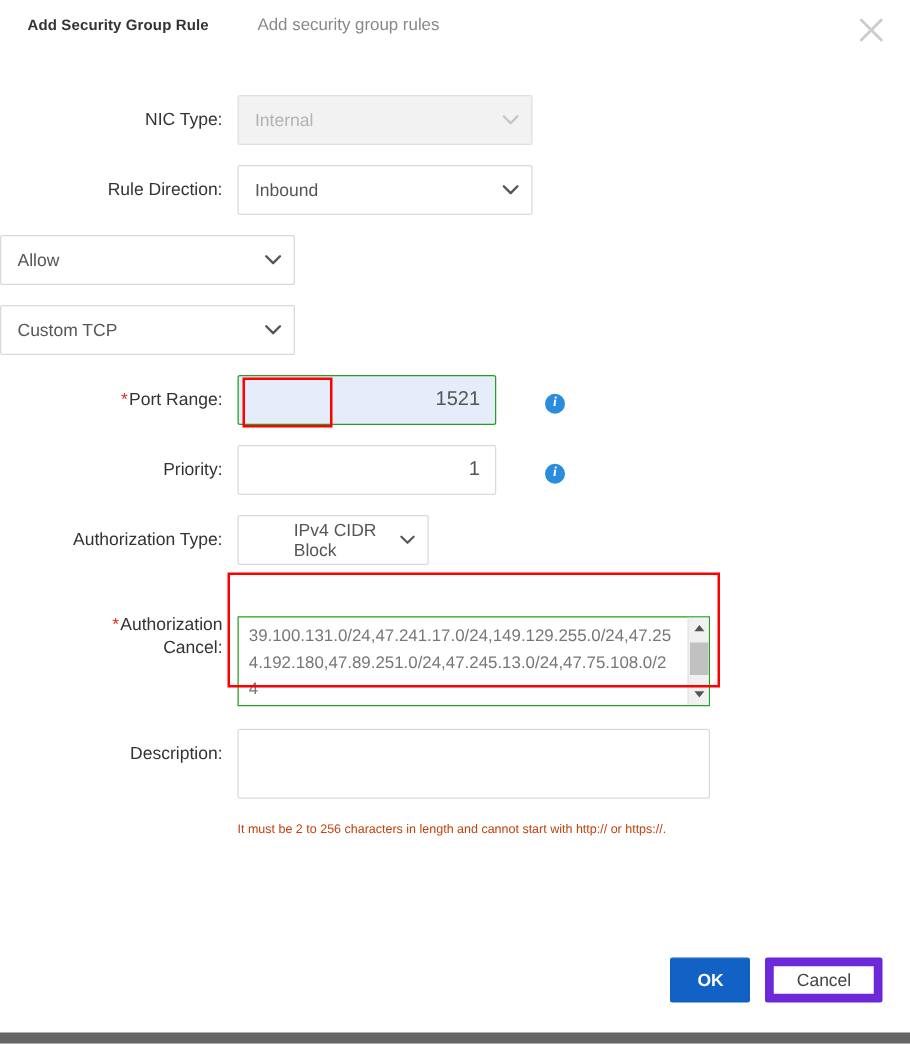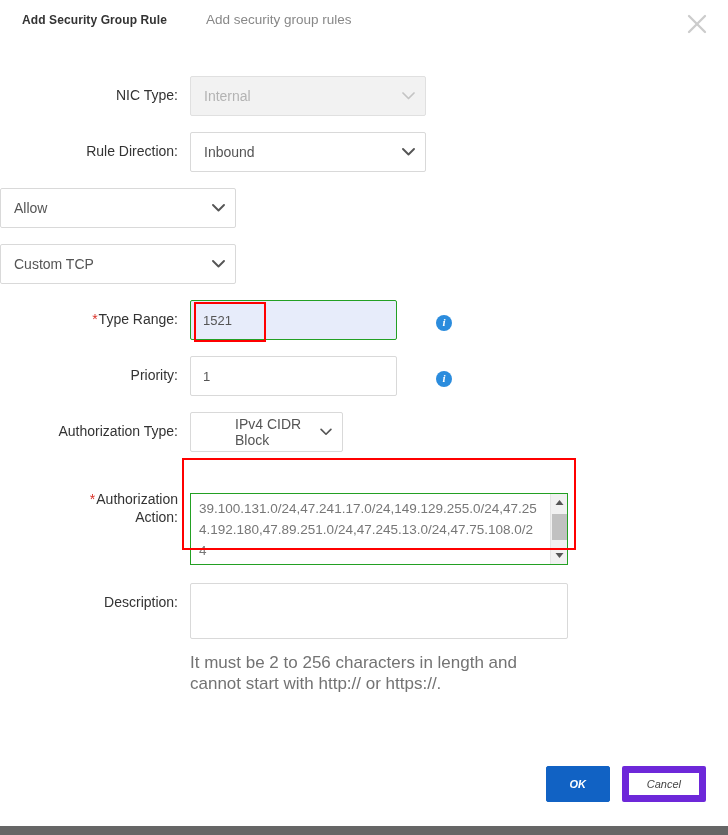--- a/index.html
+++ b/index.html
@@ -122,25 +122,26 @@
   }
   .chev svg { display: block; }
 
   
   .inp {
     width: 207px;
     height: 40px;
     border: 1px solid #d9d9d9;
     border-radius: 2px;
     background: #ffffff;
-    font-size: 13px;
+    font-size: 16px;
     color: #555555;
     padding: 0 12px;
     font-family: "Liberation Sans", sans-serif;
     outline: none;
+    text-align: right;
   }
   .inp::placeholder { color: #999999; }
 
   
   .inp.focus-green {
     border: 1.5px solid #23a023;
     background: #e7ecfa;
   }
 
   
@@ -239,45 +240,44 @@
     resize: none;
     outline: none;
     font-size: 14px;
     color: #555555;
     padding: 8px 10px;
     font-family: "Liberation Sans", sans-serif;
   }
   .hint {
     width: 382px;
     margin-top: 9px;
-    font-size: 17px;
+    font-size: 10px;
     line-height: 21px;
-    color: #737373;
+    color: #c2410c;
   }
 
   
   .footer {
     position: absolute;
     right: 22px;
     bottom: 33px;
     display: flex;
     gap: 12px;
   }
   .btn {
     height: 36px;
     min-width: 60px;
     border-radius: 2px;
-    font-size: 11px;
+    font-size: 14px;
     font-family: "Liberation Sans", sans-serif;
     cursor: pointer;
     padding: 0 18px;
     display: inline-flex;
     align-items: center;
     justify-content: center;
-    font-style: italic;
   }
   .btn-primary {
     background: #1162c4;
     color: #ffffff;
     border: 1px solid #1162c4;
     font-weight: bold;
     min-width: 64px;
   }
   .btn-default {
     background: #ffffff;
@@ -363,21 +363,21 @@
           <span class="chev">
             <svg width="13" height="9" viewBox="0 0 13 9">
                 <path d="M1 1.5 L6.5 7 L12 1.5" fill="none" stroke="#555555" stroke-width="1.9" stroke-linecap="round" stroke-linejoin="round"></path>
               </svg>
           </span>
         </div>
       </div>
     </div>
 
     <div class="row">
-      <div class="lbl"><span class="req">*</span><span>Type Range:</span></div>
+      <div class="lbl"><span class="req">*</span><span>Port Range:</span></div>
       <div class="ctrl">
         <input class="inp focus-green" type="text" value="1521" style="">
         <div class="annot" style="left:4px; top:2px; width:72px; height:40px;"></div>
         <div class="info-slot">
           <span class="info-icon">i</span>
         </div>
       </div>
     </div>
 
     <div class="row">
@@ -398,21 +398,21 @@
           <span class="chev">
             <svg width="12" height="8" viewBox="0 0 13 9">
                 <path d="M1 1.5 L6.5 7 L12 1.5" fill="none" stroke="#555555" stroke-width="1.9" stroke-linecap="round" stroke-linejoin="round"></path>
               </svg>
           </span>
         </div>
       </div>
     </div>
 
     <div class="row" style="margin-bottom:18px;">
-      <div class="lbl two-line" style="padding-top:22px;"><span class="req">*</span><span>Authorization</span><br><span>Action:</span></div>
+      <div class="lbl two-line" style="padding-top:22px;"><span class="req">*</span><span>Authorization</span><br><span>Cancel:</span></div>
       <div class="ctrl">
         <div class="ta-wrap">
           <div class="ta-text">39.100.131.0/24,47.241.17.0/24,149.129.255.0/24,47.254.192.180,47.89.251.0/24,47.245.13.0/24,47.75.108.0/24</div>
           <div class="vscroll">
             <span class="sc-arrow">
               <svg width="9" height="7" viewBox="0 0 9 7">
                   <path d="M4.5 1 L8.5 6 L0.5 6 Z" fill="#555555"></path>
                 </svg>
             </span>
             <span class="sc-arrow">

